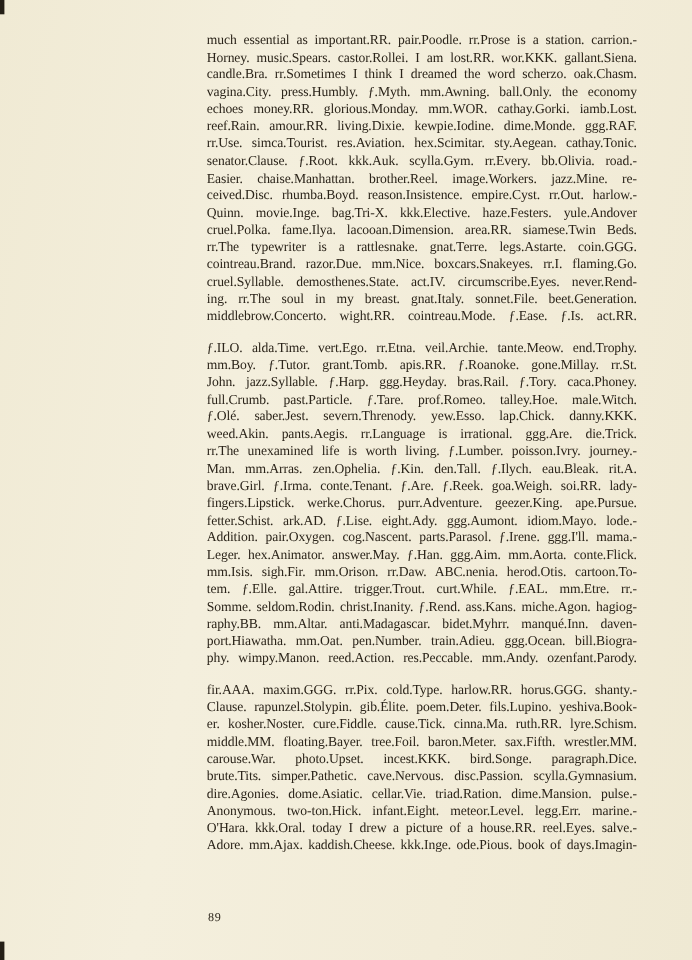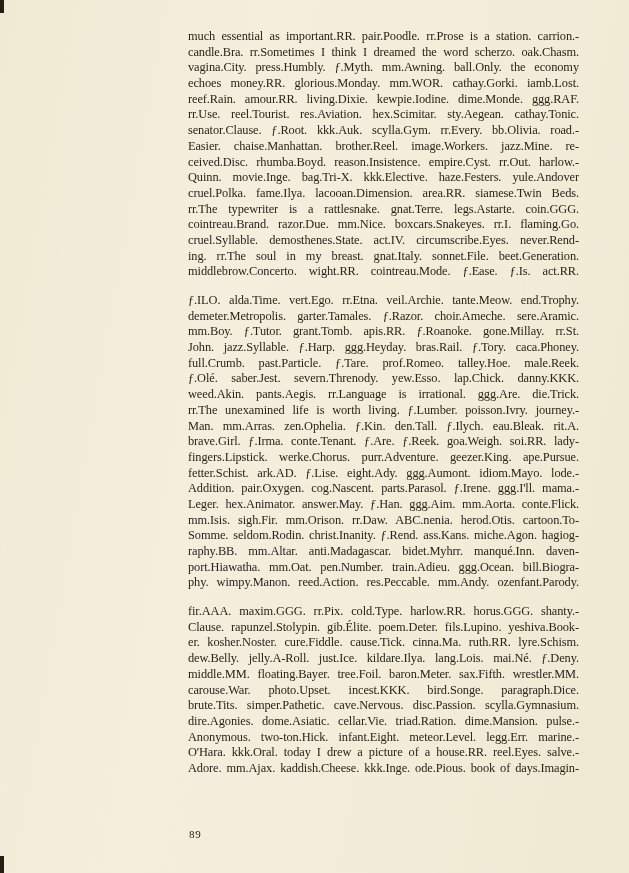--- a/index.html
+++ b/index.html
@@ -57,62 +57,62 @@
 <body>
 
 <div class="page" style="background-color: rgb(242, 236, 216);">
   <div class="scan-mark top" style="background: rgb(36, 31, 22);"></div>
   <div class="scan-mark bottom" style="background: rgb(36, 31, 22);"></div>
 
   <main class="text-block" style="color: rgb(43, 36, 26);">
 
   <div class="paragraph">
         <div class="line">much essential as important.RR. pair.Poodle. rr.Prose is a station. carrion.-</div>
+        <div class="line">Horney. music.Spears. castor.Rollei. I am lost.RR. wor.KKK. gallant.Siena.</div>
         <div class="line">candle.Bra. rr.Sometimes I think I dreamed the word scherzo. oak.Chasm.</div>
         <div class="line">vagina.City. press.Humbly. ƒ.Myth. mm.Awning. ball.Only. the economy</div>
         <div class="line">echoes money.RR. glorious.Monday. mm.WOR. cathay.Gorki. iamb.Lost.</div>
         <div class="line">reef.Rain. amour.RR. living.Dixie. kewpie.Iodine. dime.Monde. ggg.RAF.</div>
-        <div class="line">rr.Use. reel.Tourist. res.Aviation. hex.Scimitar. sty.Aegean. cathay.Tonic.</div>
+        <div class="line">rr.Use. simca.Tourist. res.Aviation. hex.Scimitar. sty.Aegean. cathay.Tonic.</div>
         <div class="line">senator.Clause. ƒ.Root. kkk.Auk. scylla.Gym. rr.Every. bb.Olivia. road.-</div>
         <div class="line">Easier. chaise.Manhattan. brother.Reel. image.Workers. jazz.Mine. re-</div>
         <div class="line">ceived.Disc. rhumba.Boyd. reason.Insistence. empire.Cyst. rr.Out. harlow.-</div>
         <div class="line">Quinn. movie.Inge. bag.Tri-X. kkk.Elective. haze.Festers. yule.Andover</div>
         <div class="line">cruel.Polka. fame.Ilya. lacooan.Dimension. area.RR. siamese.Twin Beds.</div>
         <div class="line">rr.The typewriter is a rattlesnake. gnat.Terre. legs.Astarte. coin.GGG.</div>
         <div class="line">cointreau.Brand. razor.Due. mm.Nice. boxcars.Snakeyes. rr.I. flaming.Go.</div>
         <div class="line">cruel.Syllable. demosthenes.State. act.IV. circumscribe.Eyes. never.Rend-</div>
         <div class="line">ing. rr.The soul in my breast. gnat.Italy. sonnet.File. beet.Generation.</div>
         <div class="line">middlebrow.Concerto. wight.RR. cointreau.Mode. ƒ.Ease. ƒ.Is. act.RR.</div>
       </div>
       <div class="paragraph">
         <div class="line">ƒ.ILO. alda.Time. vert.Ego. rr.Etna. veil.Archie. tante.Meow. end.Trophy.</div>
-        <div class="line">demeter.Metropolis. garter.Tamales. ƒ.Razor. choir.Ameche. sere.Aramic.</div>
         <div class="line">mm.Boy. ƒ.Tutor. grant.Tomb. apis.RR. ƒ.Roanoke. gone.Millay. rr.St.</div>
         <div class="line">John. jazz.Syllable. ƒ.Harp. ggg.Heyday. bras.Rail. ƒ.Tory. caca.Phoney.</div>
-        <div class="line">full.Crumb. past.Particle. ƒ.Tare. prof.Romeo. talley.Hoe. male.Reek.</div>
+        <div class="line">full.Crumb. past.Particle. ƒ.Tare. prof.Romeo. talley.Hoe. male.Witch.</div>
         <div class="line">ƒ.Olé. saber.Jest. severn.Threnody. yew.Esso. lap.Chick. danny.KKK.</div>
         <div class="line">weed.Akin. pants.Aegis. rr.Language is irrational. ggg.Are. die.Trick.</div>
         <div class="line">rr.The unexamined life is worth living. ƒ.Lumber. poisson.Ivry. journey.-</div>
         <div class="line">Man. mm.Arras. zen.Ophelia. ƒ.Kin. den.Tall. ƒ.Ilych. eau.Bleak. rit.A.</div>
         <div class="line">brave.Girl. ƒ.Irma. conte.Tenant. ƒ.Are. ƒ.Reek. goa.Weigh. soi.RR. lady-</div>
         <div class="line">fingers.Lipstick. werke.Chorus. purr.Adventure. geezer.King. ape.Pursue.</div>
         <div class="line">fetter.Schist. ark.AD. ƒ.Lise. eight.Ady. ggg.Aumont. idiom.Mayo. lode.-</div>
         <div class="line">Addition. pair.Oxygen. cog.Nascent. parts.Parasol. ƒ.Irene. ggg.I'll. mama.-</div>
         <div class="line">Leger. hex.Animator. answer.May. ƒ.Han. ggg.Aim. mm.Aorta. conte.Flick.</div>
         <div class="line">mm.Isis. sigh.Fir. mm.Orison. rr.Daw. ABC.nenia. herod.Otis. cartoon.To-</div>
+        <div class="line">tem. ƒ.Elle. gal.Attire. trigger.Trout. curt.While. ƒ.EAL. mm.Etre. rr.-</div>
         <div class="line">Somme. seldom.Rodin. christ.Inanity. ƒ.Rend. ass.Kans. miche.Agon. hagiog-</div>
         <div class="line">raphy.BB. mm.Altar. anti.Madagascar. bidet.Myhrr. manqué.Inn. daven-</div>
         <div class="line">port.Hiawatha. mm.Oat. pen.Number. train.Adieu. ggg.Ocean. bill.Biogra-</div>
         <div class="line">phy. wimpy.Manon. reed.Action. res.Peccable. mm.Andy. ozenfant.Parody.</div>
       </div>
       <div class="paragraph">
         <div class="line">fir.AAA. maxim.GGG. rr.Pix. cold.Type. harlow.RR. horus.GGG. shanty.-</div>
         <div class="line">Clause. rapunzel.Stolypin. gib.Élite. poem.Deter. fils.Lupino. yeshiva.Book-</div>
         <div class="line">er. kosher.Noster. cure.Fiddle. cause.Tick. cinna.Ma. ruth.RR. lyre.Schism.</div>
-        <div class="line">dew.Belly. jelly.A-Roll. just.Ice. kildare.Ilya. lang.Lois. mai.Né. ƒ.Deny.</div>
         <div class="line">middle.MM. floating.Bayer. tree.Foil. baron.Meter. sax.Fifth. wrestler.MM.</div>
         <div class="line">carouse.War. photo.Upset. incest.KKK. bird.Songe. paragraph.Dice.</div>
         <div class="line">brute.Tits. simper.Pathetic. cave.Nervous. disc.Passion. scylla.Gymnasium.</div>
         <div class="line">dire.Agonies. dome.Asiatic. cellar.Vie. triad.Ration. dime.Mansion. pulse.-</div>
         <div class="line">Anonymous. two-ton.Hick. infant.Eight. meteor.Level. legg.Err. marine.-</div>
         <div class="line">O'Hara. kkk.Oral. today I drew a picture of a house.RR. reel.Eyes. salve.-</div>
         <div class="line">Adore. mm.Ajax. kaddish.Cheese. kkk.Inge. ode.Pious. book of days.Imagin-</div>
       </div>
     </main>
 

